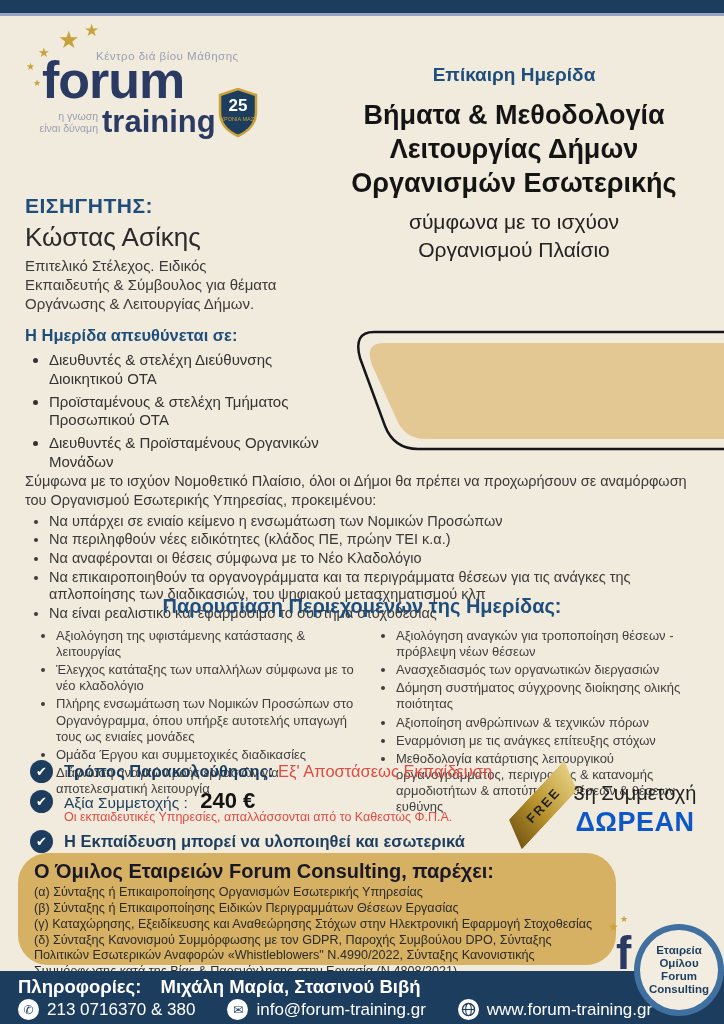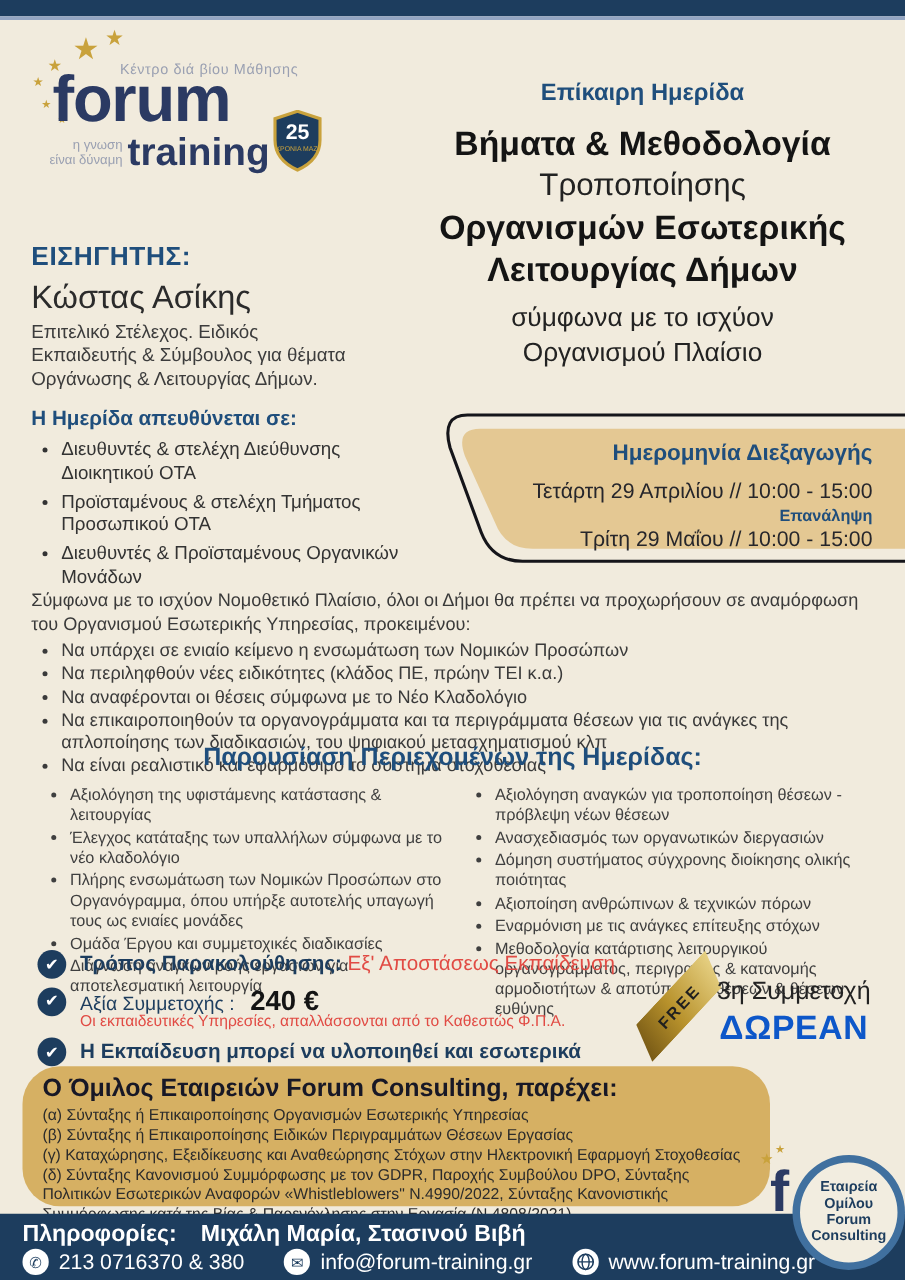--- a/index.html
+++ b/index.html
@@ -135,23 +135,22 @@
     <svg class="shield" width="40" height="52" viewBox="0 0 40 52">
       <path d="M20,1 L38,7 V24 Q38,40 20,48 Q2,40 2,24 V7 Z" fill="#1d3d5e" stroke="#c9a23c" stroke-width="2.5"></path>
       <text x="20" y="23" text-anchor="middle" fill="#ffffff" font-size="17" font-weight="bold" font-family="Liberation Sans, sans-serif">25</text>
       <text x="20" y="33" text-anchor="middle" fill="#c9a23c" font-size="5.5" font-family="Liberation Sans, sans-serif">ΧΡΟΝΙΑ ΜΑΖΙ</text>
     </svg>
   </div>
 
   <div class="titleblock">
     <div class="kicker">Επίκαιρη Ημερίδα</div>
     <div class="t-bold">Βήματα &amp; Μεθοδολογία</div>
-    <div class="t-reg">Τροποποίησης</div>
+    <div class="t-bold">Λειτουργίας Δήμων</div>
     <div class="t-bold">Οργανισμών Εσωτερικής</div>
-    <div class="t-bold">Λειτουργίας Δήμων</div>
     <div class="t-sub" style="margin-top:8px;">σύμφωνα με το ισχύον</div>
     <div class="t-sub">Οργανισμού Πλαίσιο</div>
   </div>
 
   <div class="speaker">
     <div class="speaker-label">ΕΙΣΗΓΗΤΗΣ:</div>
     <div class="speaker-name">Κώστας Ασίκης</div>
     <div class="speaker-bio">Επιτελικό Στέλεχος. Ειδικός Εκπαιδευτής &amp; Σύμβουλος για θέματα Οργάνωσης &amp; Λειτουργίας Δήμων.</div>
   </div>
 
@@ -162,26 +161,20 @@
       <li>Προϊσταμένους &amp; στελέχη Τμήματος Προσωπικού ΟΤΑ</li>
       <li>Διευθυντές &amp; Προϊσταμένους Οργανικών Μονάδων</li>
     </ul>
   </div>
 
   <div class="datebox">
     <svg width="392" height="128" viewBox="0 0 392 128">
       <path d="M392,121 L86,121 Q62,121 53,98 L28,30 Q21,4 42,4 L392,4" fill="none" stroke="#15151a" stroke-width="2.5" stroke-linecap="round"></path>
       <path d="M52,15 L392,15 L392,111 L94,111 Q72,111 64,90 L40,37 Q32,15 52,15 Z" fill="#e4c893"></path>
     </svg>
-    <div class="datebox-text">
-      <div class="datebox-h">Ημερομηνία Διεξαγωγής</div>
-      <div class="datebox-d">Τετάρτη 29 Απριλίου // 10:00 - 15:00</div>
-      <div class="datebox-r">Επανάληψη</div>
-      <div class="datebox-d">Τρίτη 29 Μαΐου // 10:00 - 15:00</div>
-    </div>
   </div>
 
   <div class="intro">
     <div class="intro-lead">Σύμφωνα με το ισχύον Νομοθετικό Πλαίσιο, όλοι οι Δήμοι θα πρέπει να προχωρήσουν σε αναμόρφωση του Οργανισμού Εσωτερικής Υπηρεσίας, προκειμένου:</div>
     <ul>
       <li>Να υπάρχει σε ενιαίο κείμενο η ενσωμάτωση των Νομικών Προσώπων</li>
       <li>Να περιληφθούν νέες ειδικότητες (κλάδος ΠΕ, πρώην ΤΕΙ κ.α.)</li>
       <li>Να αναφέρονται οι θέσεις σύμφωνα με το Νέο Κλαδολόγιο</li>
       <li>Να επικαιροποιηθούν τα οργανογράμματα και τα περιγράμματα θέσεων για τις ανάγκες της απλοποίησης των διαδικασιών, του ψηφιακού μετασχηματισμού κλπ</li>
       <li>Να είναι ρεαλιστικό και εφαρμόσιμο το σύστημα στοχοθεσίας</li>

